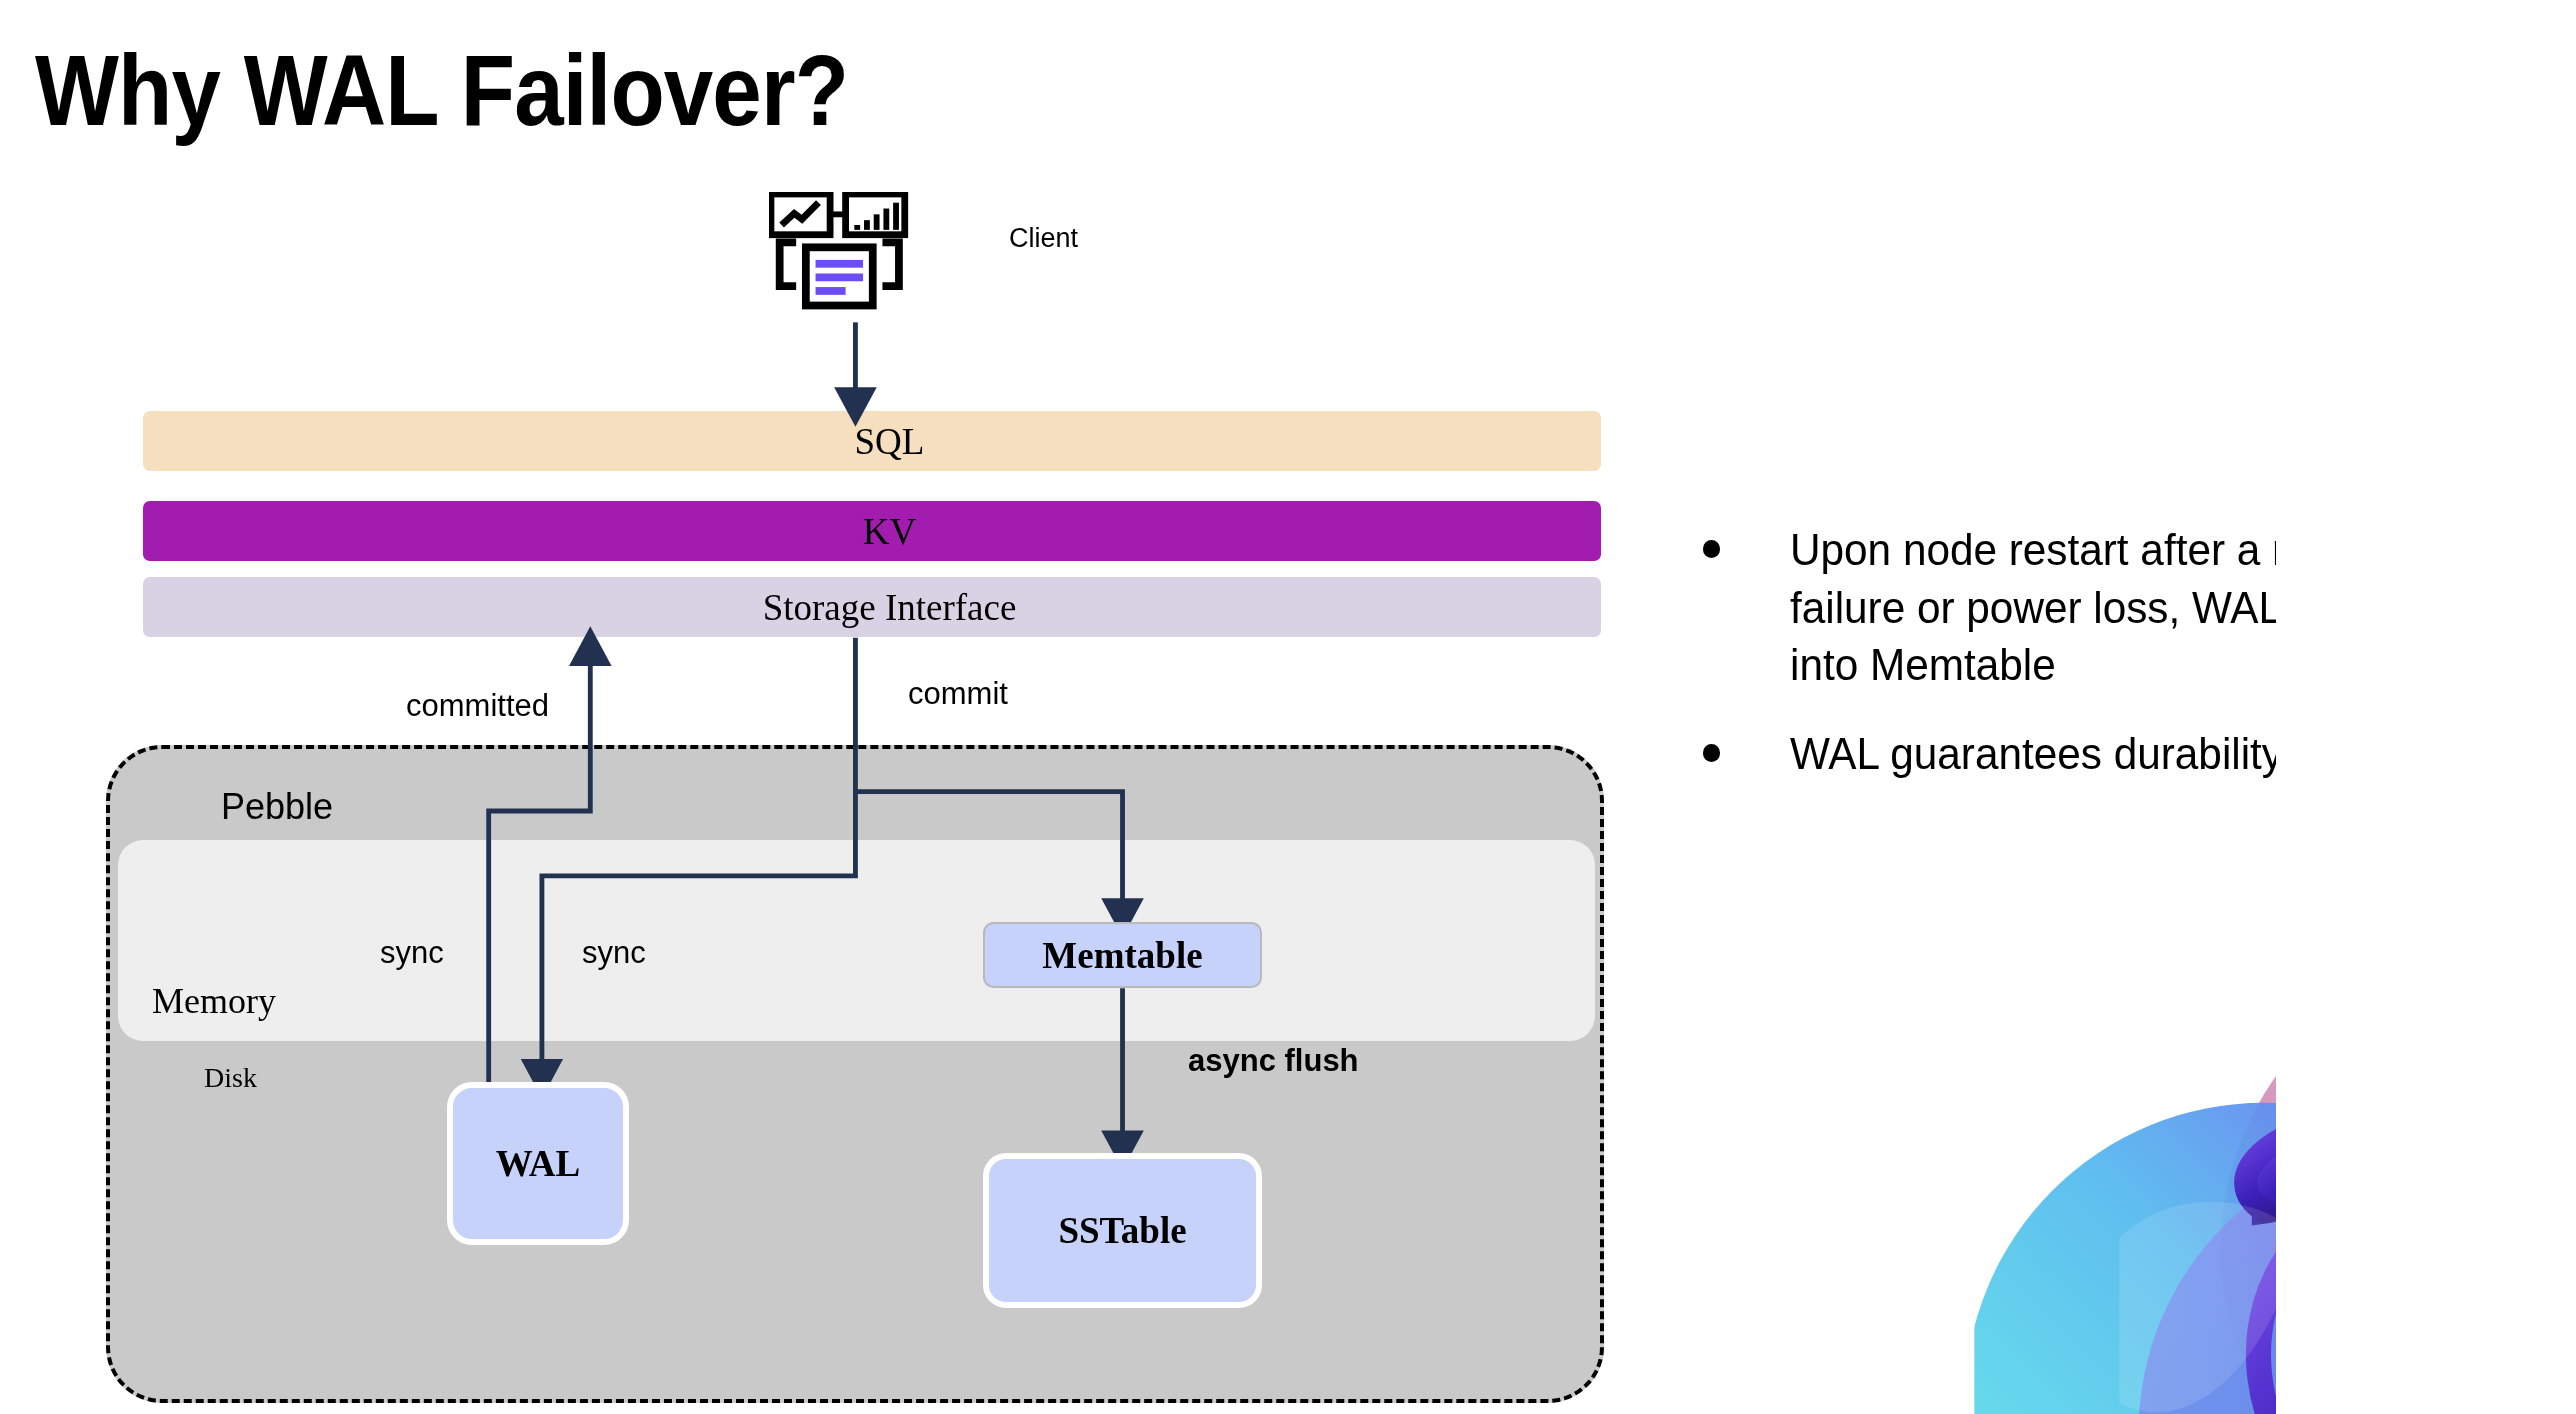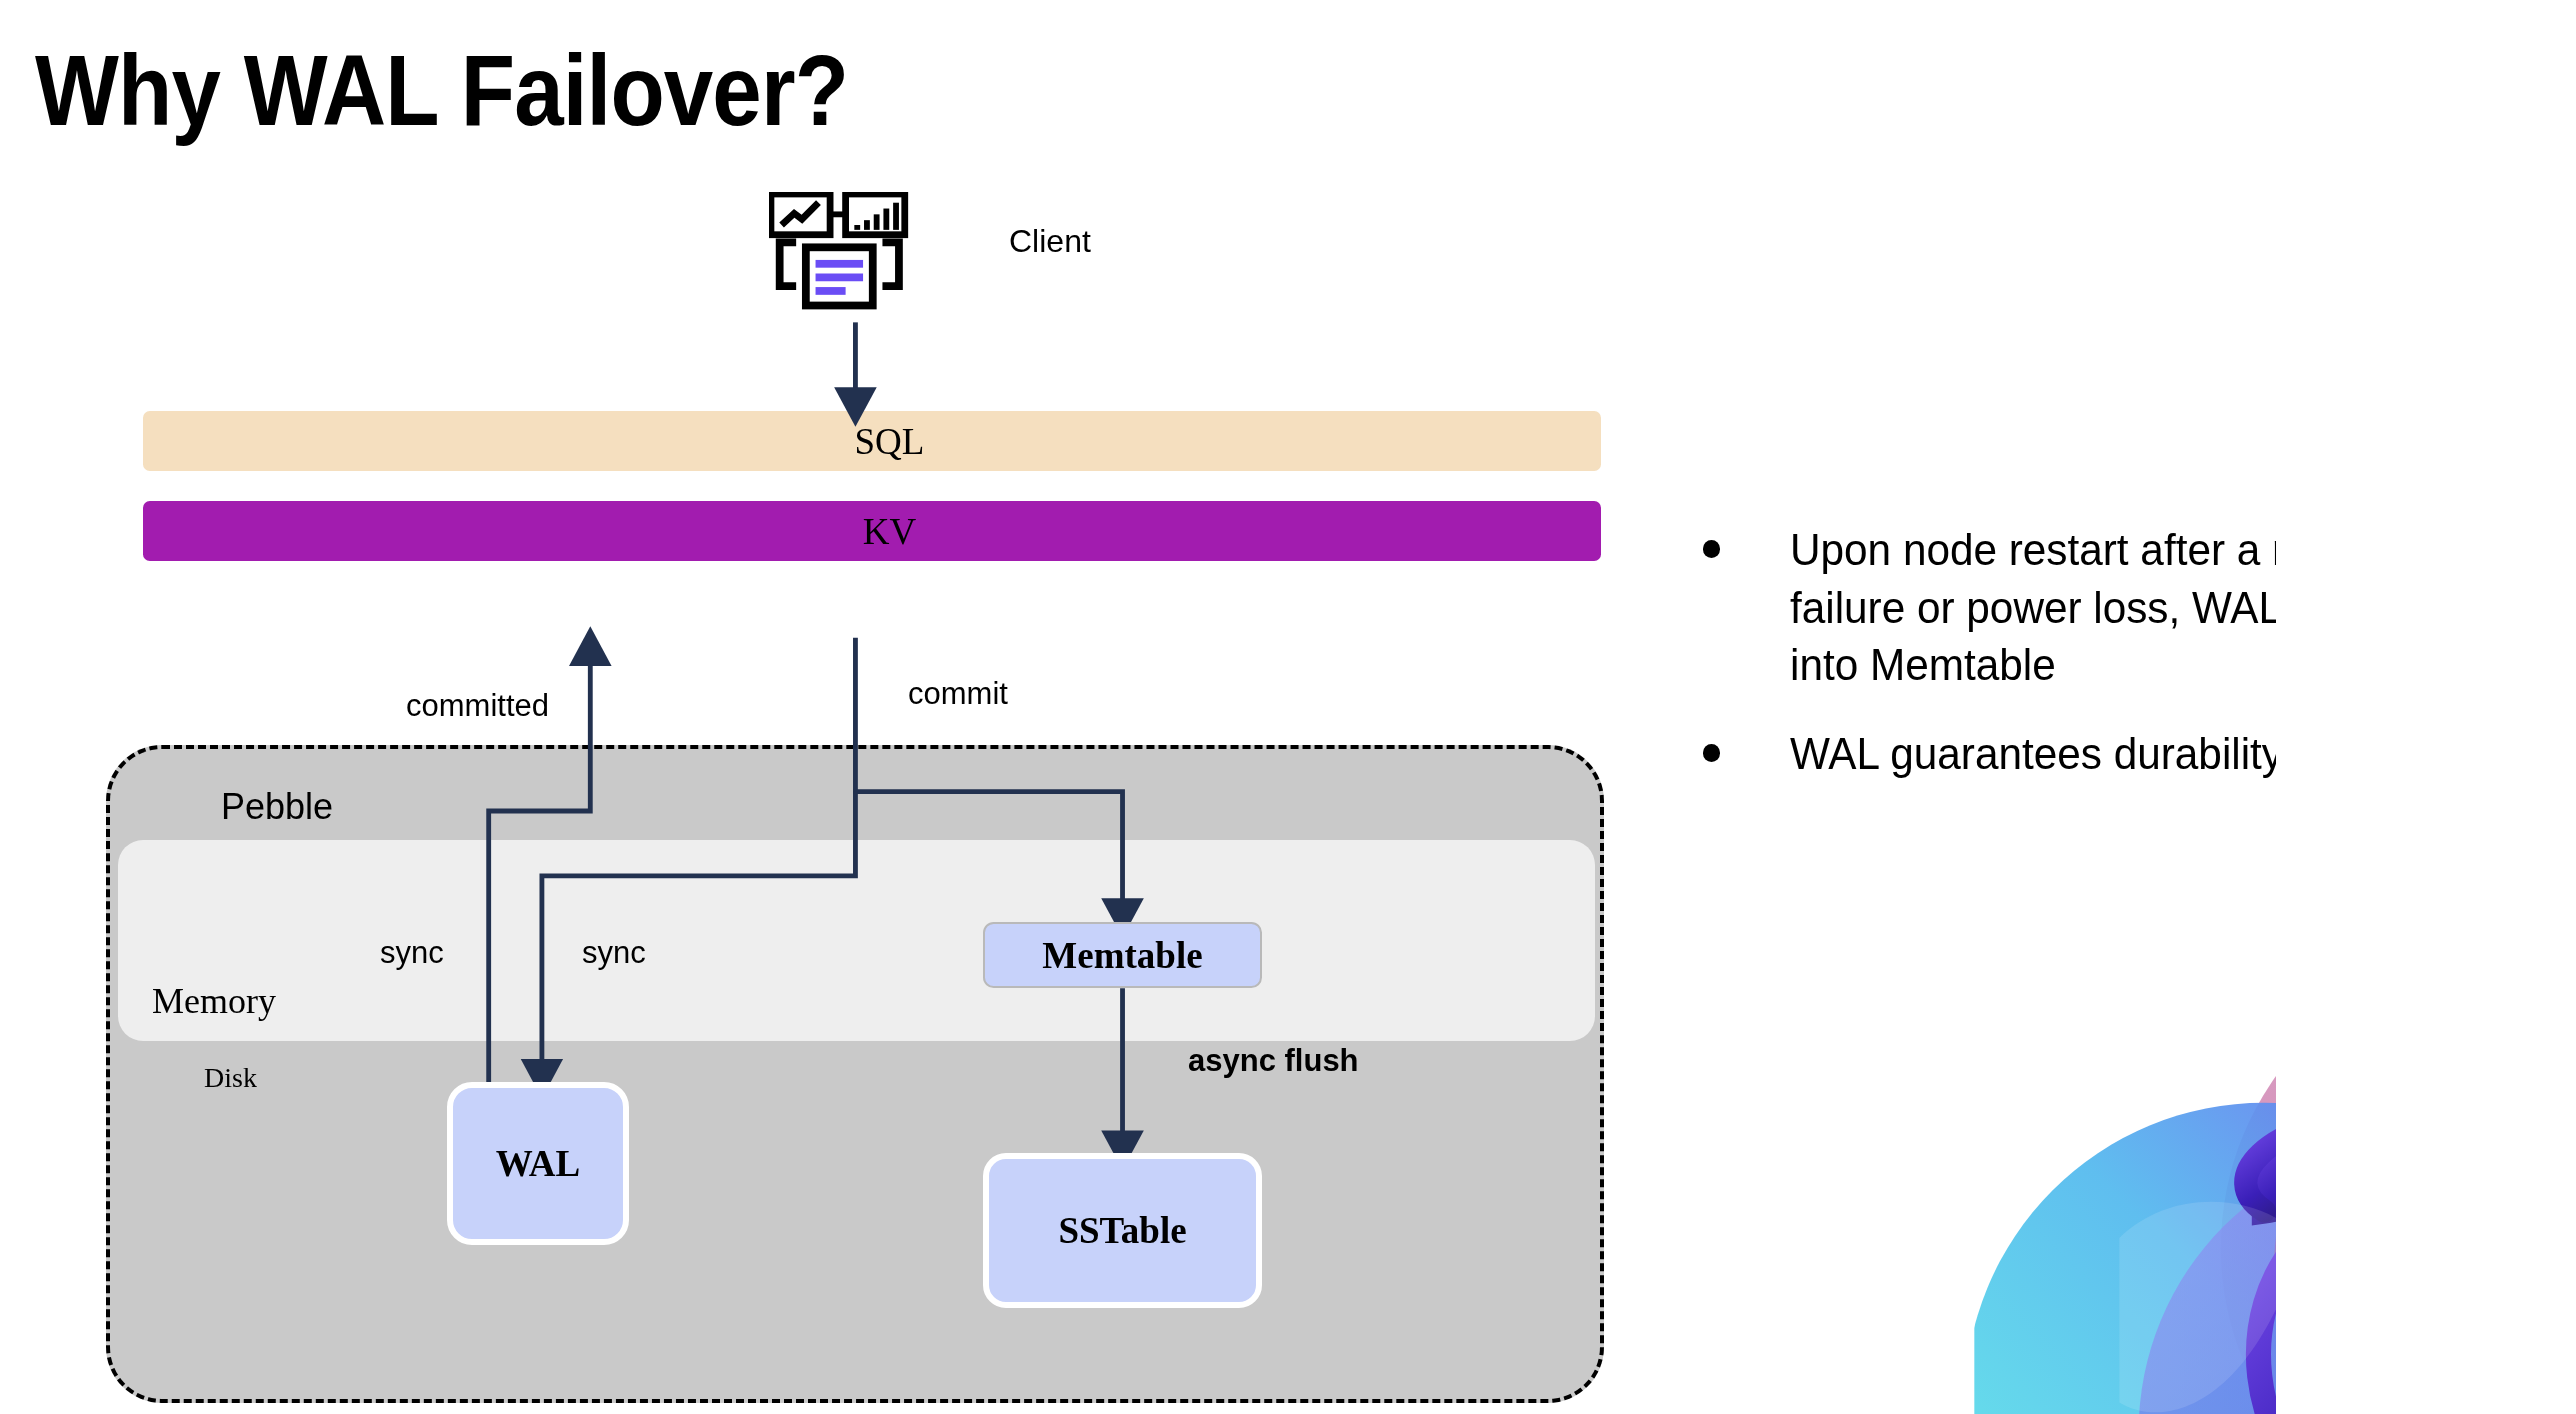--- a/index.html
+++ b/index.html
@@ -48,21 +48,21 @@
     position: absolute;
     left: 769px;
     top: 192px;
     width: 160px;
     height: 131px;
   }
   #client-label {
     position: absolute;
     left: 1009px;
     top: 223px;
-    font-size: 32px;
+    font-size: 27px;
     color: #000000;
     white-space: nowrap;
   }
 
   
   .layer-bar {
     position: absolute;
     left: 143px;
     width: 1423px;
     height: 60px;
@@ -270,20 +270,23 @@
       <rect x="48" y="98" width="31" height="8" fill="#6a4df5"></rect>
     </svg>
   </div>
   <div id="client-label">Client</div>
 
   <div class="layer-bar" id="bar-sql" style="background:#f5dfbf">
     <span>SQL</span>
   </div>
   <div class="layer-bar" id="bar-kv" style="background:#a21caf">
     <span>KV</span>
+  </div>
+  <div class="layer-bar" id="bar-si" style="background:#d7d3e5">
+    <span>Storage Interface</span>
   </div>
 
   <div id="pebble-container"></div>
   <div id="memory-region"></div>
   <div id="pebble-label">Pebble</div>
   <div id="memory-label">Memory</div>
   <div id="disk-label">Disk</div>
 
   <svg id="arrows" viewBox="0 0 2662 1462">
     <defs>

